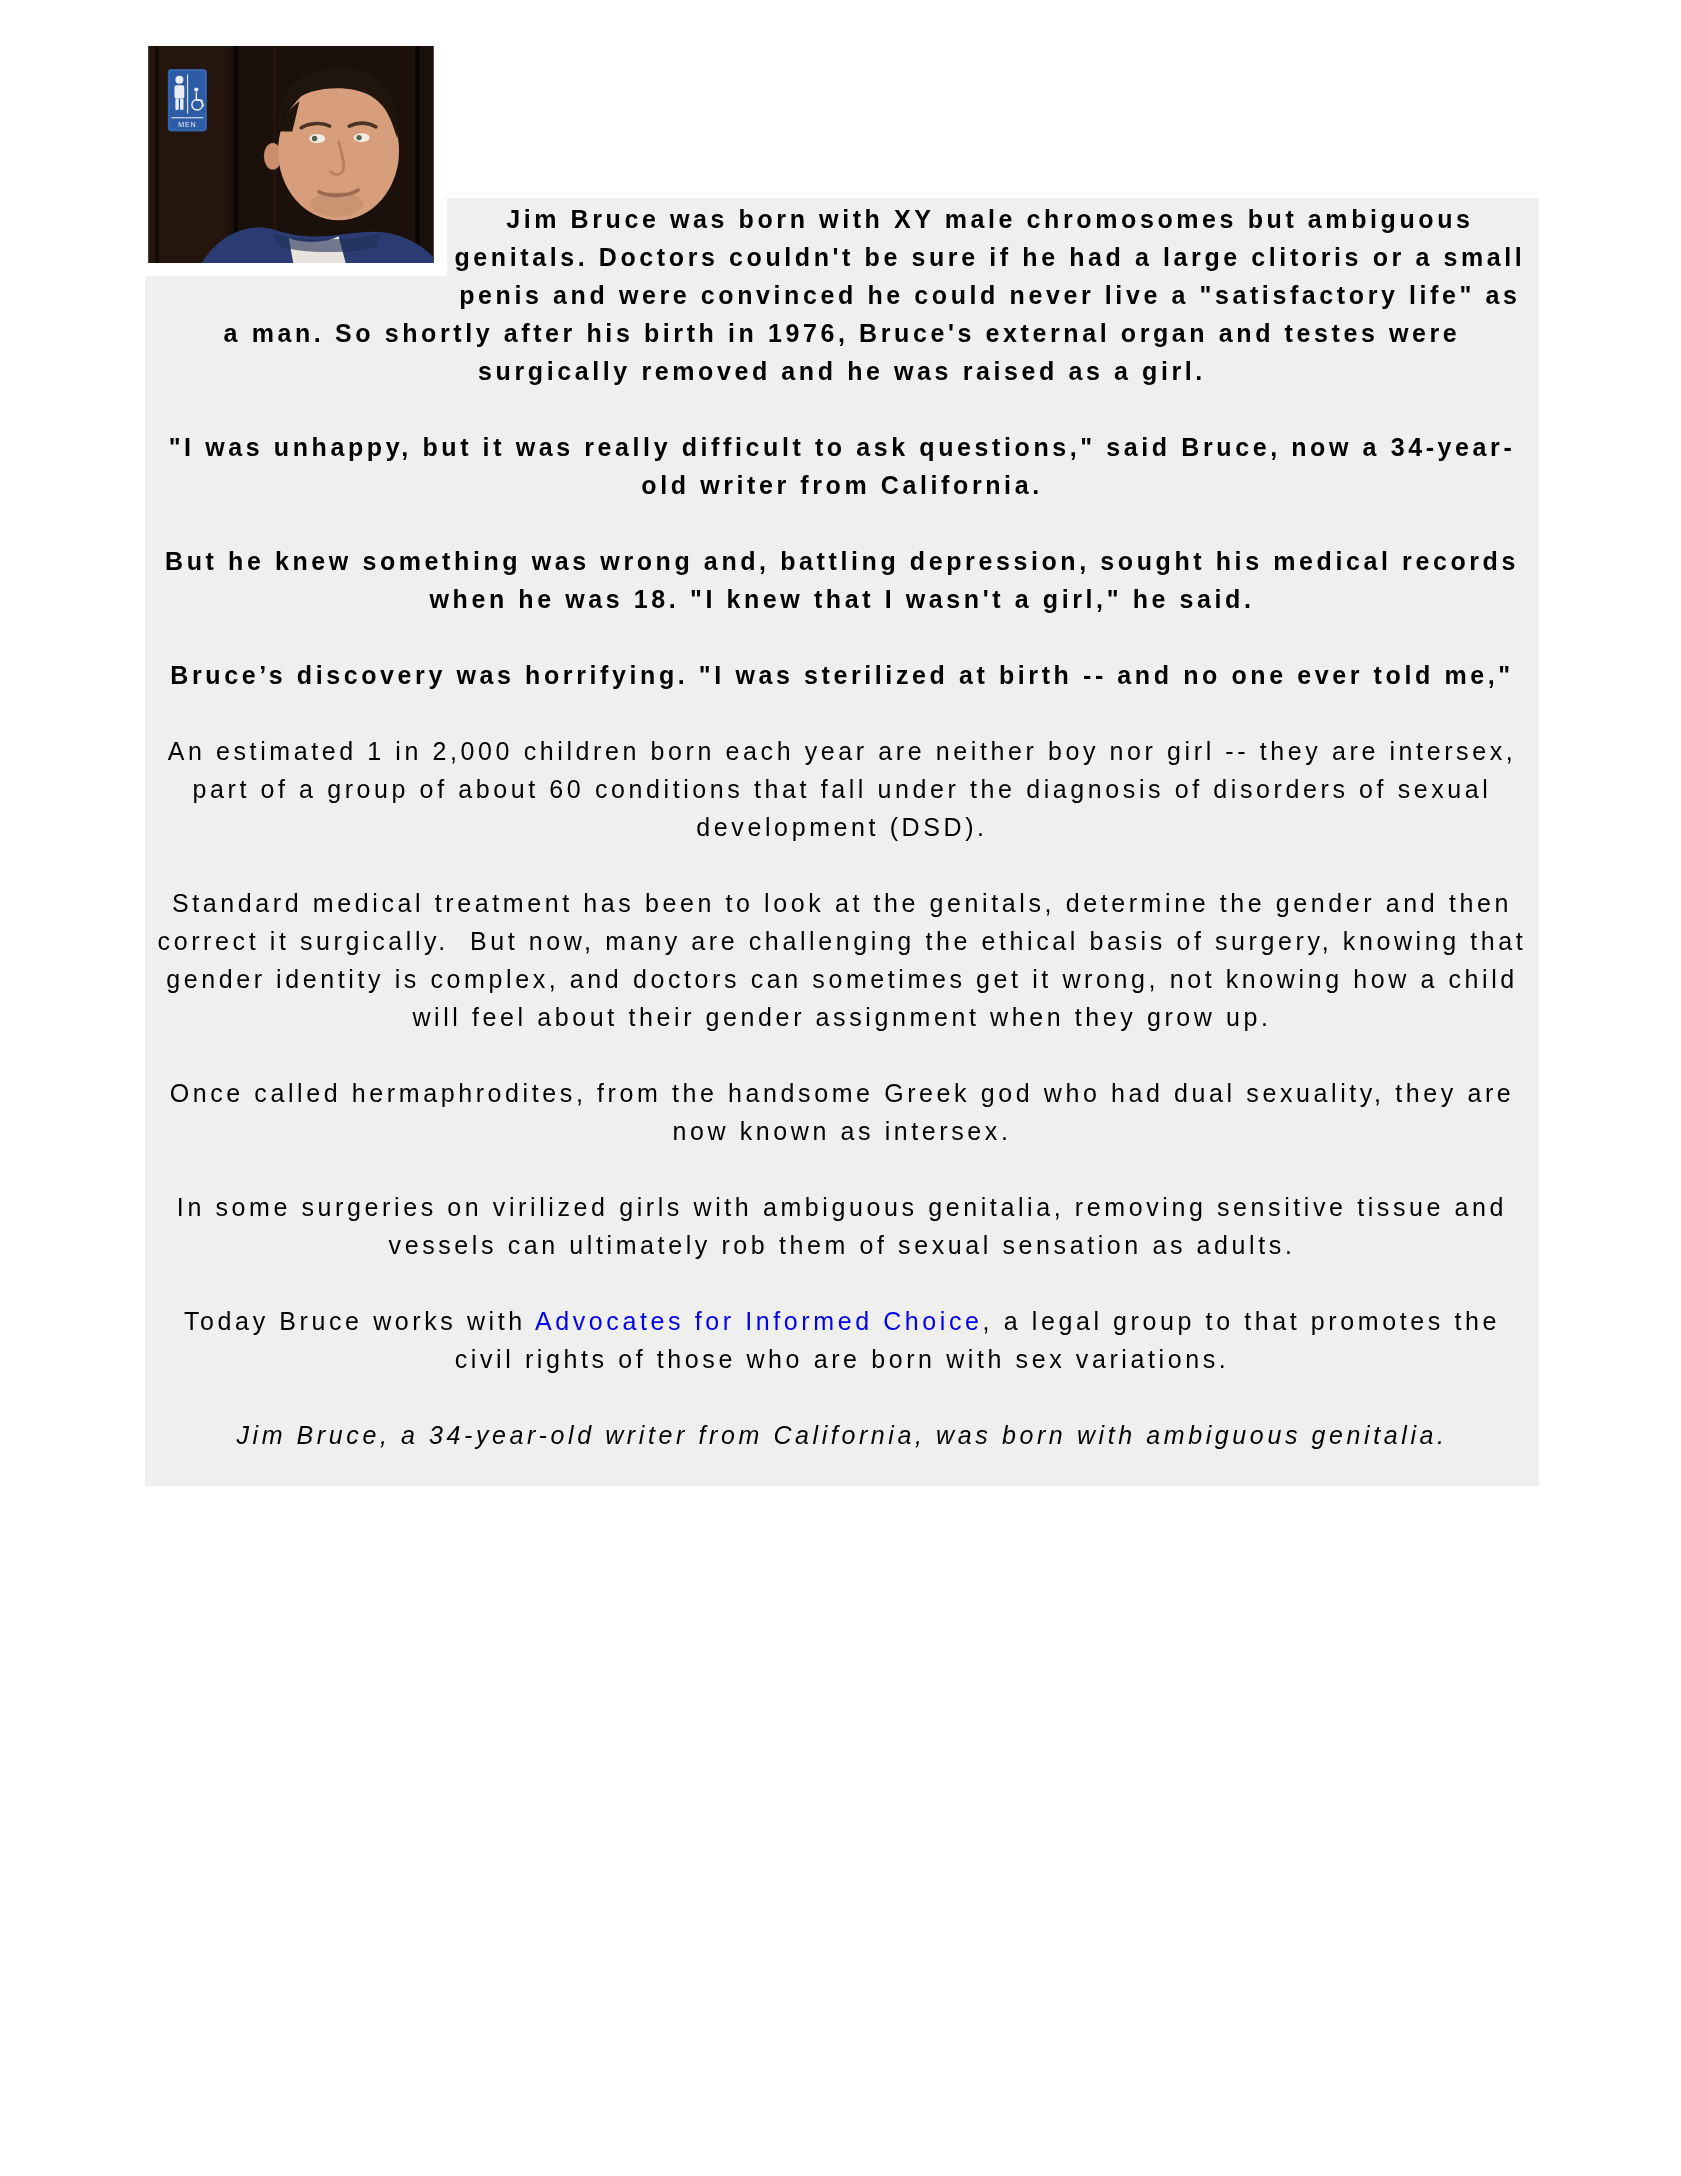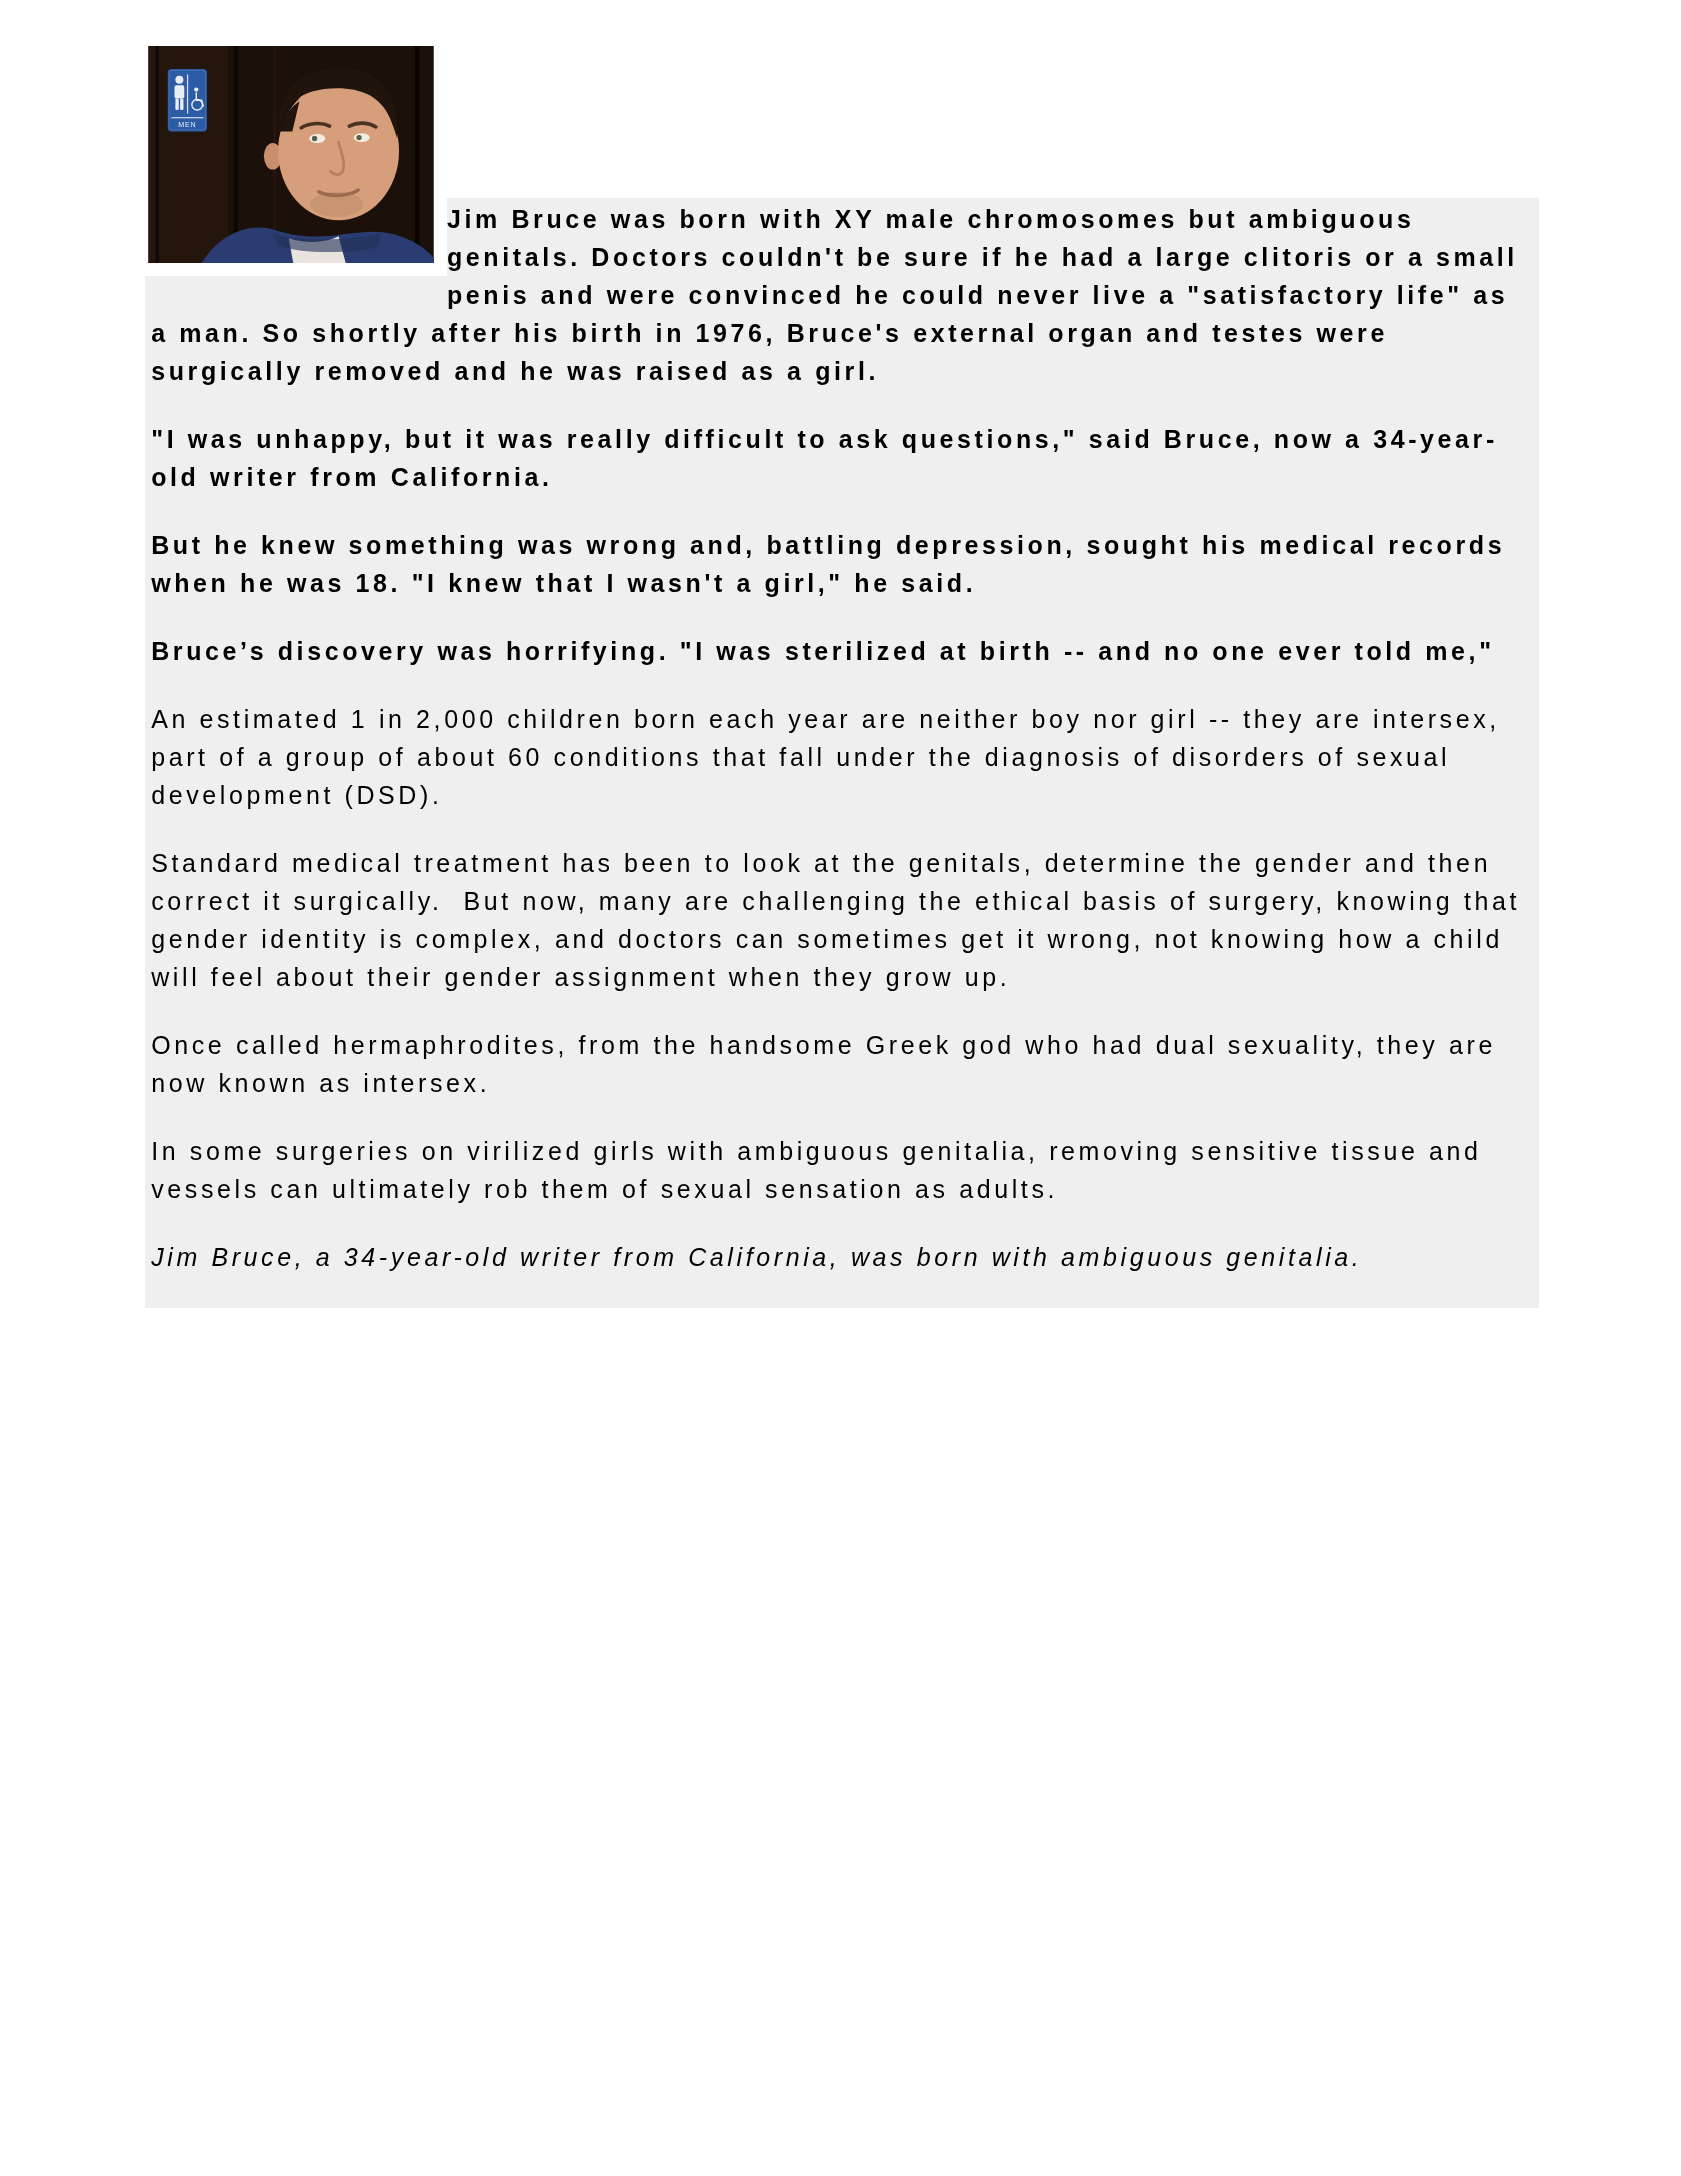--- a/index.html
+++ b/index.html
@@ -7,21 +7,21 @@
     width:1682px;height:2176px;position:relative;background:#ffffff;
     font-family:"Liberation Sans","DejaVu Sans",sans-serif;
     color:#000000;
   }
   .article{
     position:absolute;left:145px;top:198px;width:1394px;
     box-sizing:border-box;padding:1.8px 6.2px 32px 6.2px;
     background:#efefef;
     font-size:25px;line-height:38px;letter-spacing:3.6px;
   }
-  .article p{margin:30px 0;white-space:pre-wrap;}
+  .article p{margin:38px 0;white-space:pre-wrap;text-align:center;}
   .article p:first-of-type{margin-top:0;}
   .article p:last-of-type{margin-bottom:0;}
   p.bold{font-weight:bold;}
   p.regular{font-weight:normal;}
   p.italic{font-style:italic;font-weight:normal;}
   .img-notch{
     float:left;width:302px;height:78px;margin:-1.8px 0 0 -6.2px;
     background:#ffffff;
   }
   a.article-link{color:#0000ee;text-decoration:none;cursor:pointer;}
@@ -37,20 +37,21 @@
 <div class="article">
   <div class="img-notch"></div>
   <p class="bold">Jim Bruce was born with XY male chromosomes but ambiguous genitals. Doctors couldn't be sure if he had a large clitoris or a small penis and were convinced he could never live a "satisfactory life" as a man. So shortly after his birth in 1976, Bruce's external organ and testes were surgically removed and he was raised as a girl.</p>
   <p class="bold">"I was unhappy, but it was really difficult to ask questions," said Bruce, now a 34-year-old writer from California.</p>
   <p class="bold">But he knew something was wrong and, battling depression, sought his medical records when he was 18. "I knew that I wasn't a girl," he said.</p>
   <p class="bold">Bruce’s discovery was horrifying. "I was sterilized at birth -- and no one ever told me,"</p>
   <p class="regular">An estimated 1 in 2,000 children born each year are neither boy nor girl -- they are intersex, part of a group of about 60 conditions that fall under the diagnosis of disorders of sexual development (DSD).</p>
   <p class="regular">Standard medical treatment has been to look at the genitals, determine the gender and then correct it surgically.  But now, many are challenging the ethical basis of surgery, knowing that gender identity is complex, and doctors can sometimes get it wrong, not knowing how a child will feel about their gender assignment when they grow up.</p>
   <p class="regular">Once called hermaphrodites, from the handsome Greek god who had dual sexuality, they are now known as intersex.</p>
   <p class="regular">In some surgeries on virilized girls with ambiguous genitalia, removing sensitive tissue and vessels can ultimately rob them of sexual sensation as adults.</p>
+  <p class="regular"><span>Today Bruce works with </span><a class="article-link" href="#">Advocates for Informed Choice</a><span>, a legal group to that promotes the civil rights of those who are born with sex variations.</span></p>
   <p class="italic">Jim Bruce, a 34-year-old writer from California, was born with ambiguous genitalia.</p>
 </div>
 
 <div class="photo">
   <svg width="286" height="217" viewBox="0 0 321 244" xmlns="http://www.w3.org/2000/svg">
 
     <rect width="321" height="244" fill="#1b100a"></rect>
     <rect x="0" y="0" width="90" height="244" fill="#3a2313" opacity="0.35"></rect>
     <rect x="8" y="0" width="4" height="244" fill="#100905"></rect>
     <rect x="96" y="0" width="5" height="244" fill="#0d0703"></rect>

